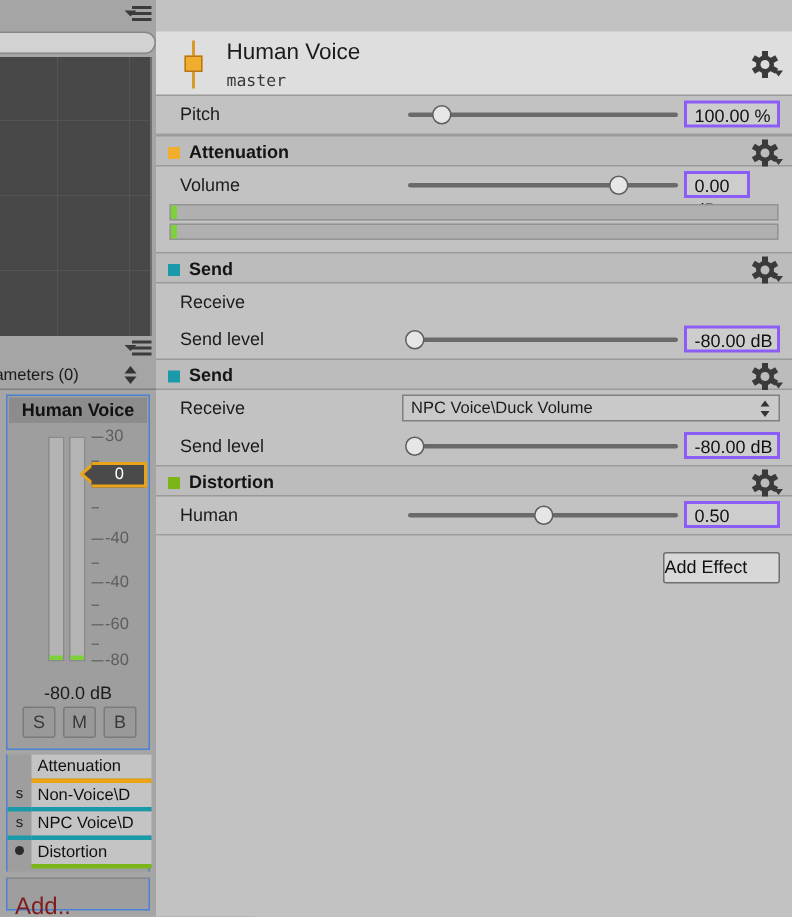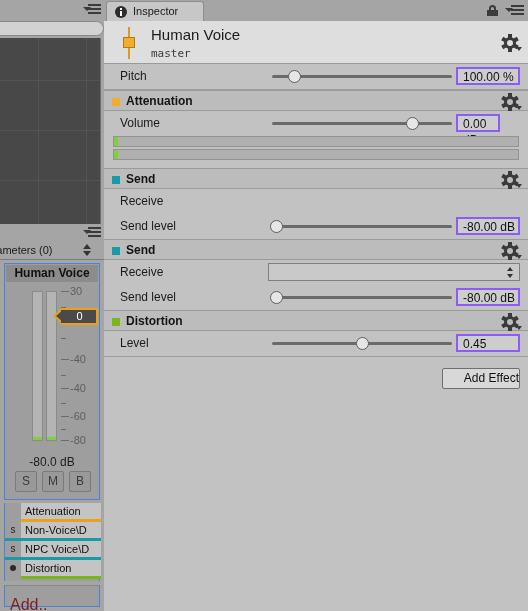--- a/index.html
+++ b/index.html
@@ -179,21 +179,21 @@
   .popup .arrows .au { top: 0; border-bottom: 4px solid #333; }
   .popup .arrows .ad { bottom: 0; border-top: 4px solid #333; }
 
   .vumeter { position: relative; margin: 0 9px 2px 9px; width: 406px; height: 11px;
     background: #b0b0b0; border: 1px solid #939393; }
   .vumeter .fill { position: absolute; left: 0; top: 0; width: 4px; height: 100%; background: #7fd13a; }
 
   #addeffect-row { position: relative; width: 424px; height: 44px; }
   #add-effect-btn { position: absolute; right: 8px; top: 11px; width: 78px; height: 21px;
     background: #d8d8d8; border: 1px solid #6f6f6f; border-radius: 2px;
-    color: #111; font-size: 12px; line-height: 19px; text-align: right; }
+    color: #111; font-size: 12px; line-height: 19px; text-align: left; }
 </style>
 </head>
 <body>
 
 <div id="root">
 
   <div id="left-col">
 
     <div class="panel-topbar">
       <div class="menu-icn">
@@ -298,36 +298,20 @@
       </div>
     </div>
 
     <div id="add-row">
       <div id="add-label">Add..</div>
     </div>
   </div>
 
   <div id="inspector">
 
-    <div id="tabbar">
-      <div id="tab-inspector">
-        <span class="info-icon"></span>
-        <span class="lbl">Inspector</span>
-      </div>
-      <div id="lock-icon">
-        <div class="shack"></div>
-          <div class="bodyl"></div>
-      </div>
-      <div id="tab-menu">
-        <div class="tri"></div>
-          <div class="bar b1"></div>
-          <div class="bar b2"></div>
-          <div class="bar b3"></div>
-      </div>
-    </div>
 
     <div id="insp-header">
       <div id="mixer-icon">
         <div class="stem"></div>
           <div class="cap"></div>
       </div>
       <div id="obj-title">Human Voice</div>
       <div id="obj-sub">master</div>
       <div id="header-gear" class="gear">
         <div class="tooth"></div>
@@ -408,20 +392,21 @@
             <div class="tooth t2"></div>
             <div class="tooth t3"></div>
           <div class="ring"></div>
             <div class="hole"></div>
             <div class="caret"></div>
         </div>
       </div>
       <div class="row">
         <div class="lbl">Receive</div>
         <div class="popup" style="left:164px; width:252px;">
+          <span>NPC Voice\Duck Volume</span>
           <span class="arrows">
             <span class="au"></span>
               <span class="ad"></span>
           </span>
         </div>
       </div>
       <div class="row">
         <div class="lbl">Send level</div>
         <div class="slider" style="left:168px; width:180px;">
           <div class="knob" style="left:2%"></div>
@@ -435,25 +420,25 @@
         <div class="gearwrap gear">
           <div class="tooth"></div>
             <div class="tooth t2"></div>
             <div class="tooth t3"></div>
           <div class="ring"></div>
             <div class="hole"></div>
             <div class="caret"></div>
         </div>
       </div>
       <div class="row">
-        <div class="lbl">Level</div>
+        <div class="lbl">Human</div>
         <div class="slider" style="left:168px; width:180px;">
           <div class="knob" style="left:50%"></div>
         </div>
-        <div class="numfield" style="left:352px; width:64px;">0.45</div>
+        <div class="numfield" style="left:352px; width:64px;">0.50</div>
       </div>
       <div class="sep"></div>
 
       <div id="addeffect-row">
         <div id="add-effect-btn">Add Effect</div>
       </div>
 
     </div>
   </div>
 </div>

